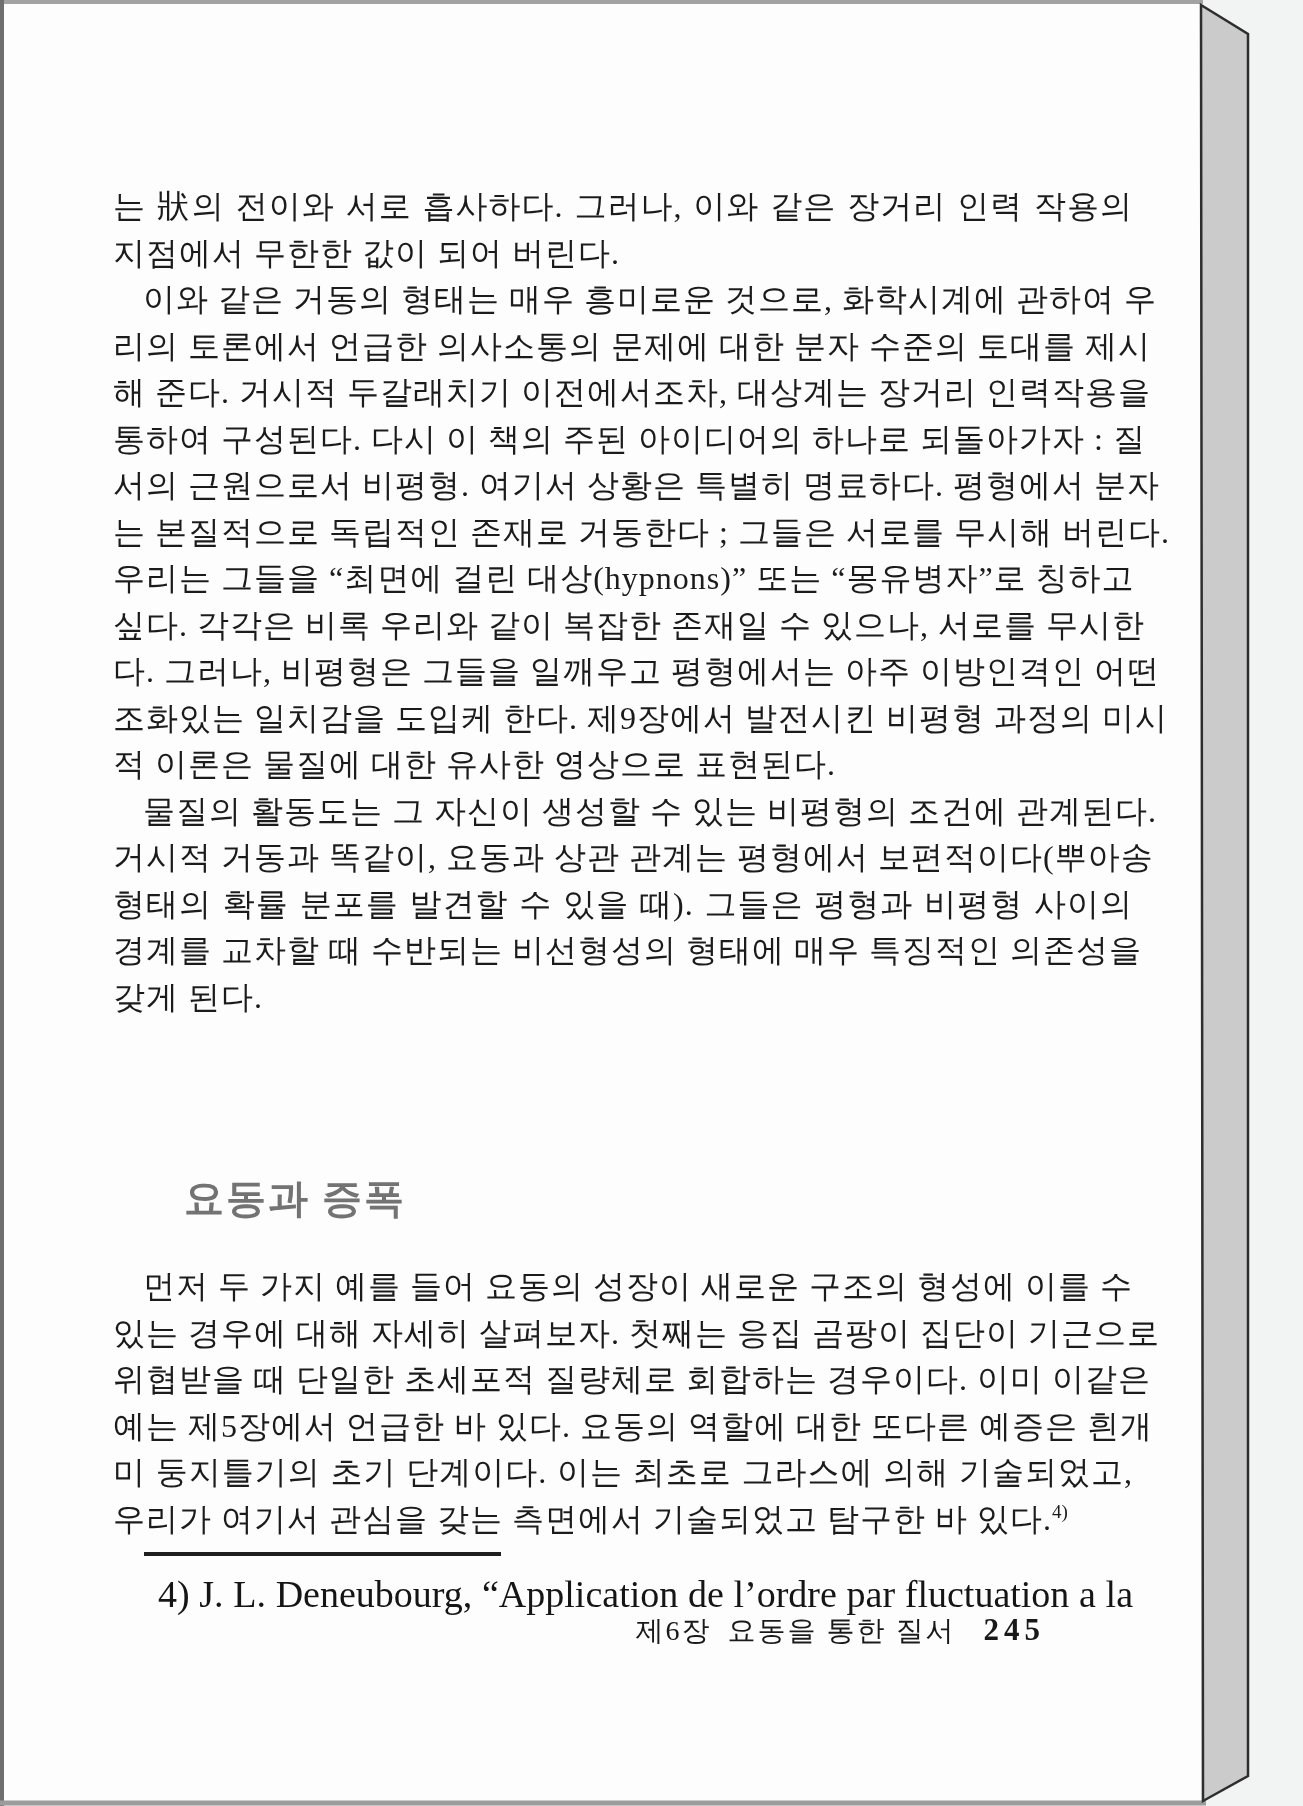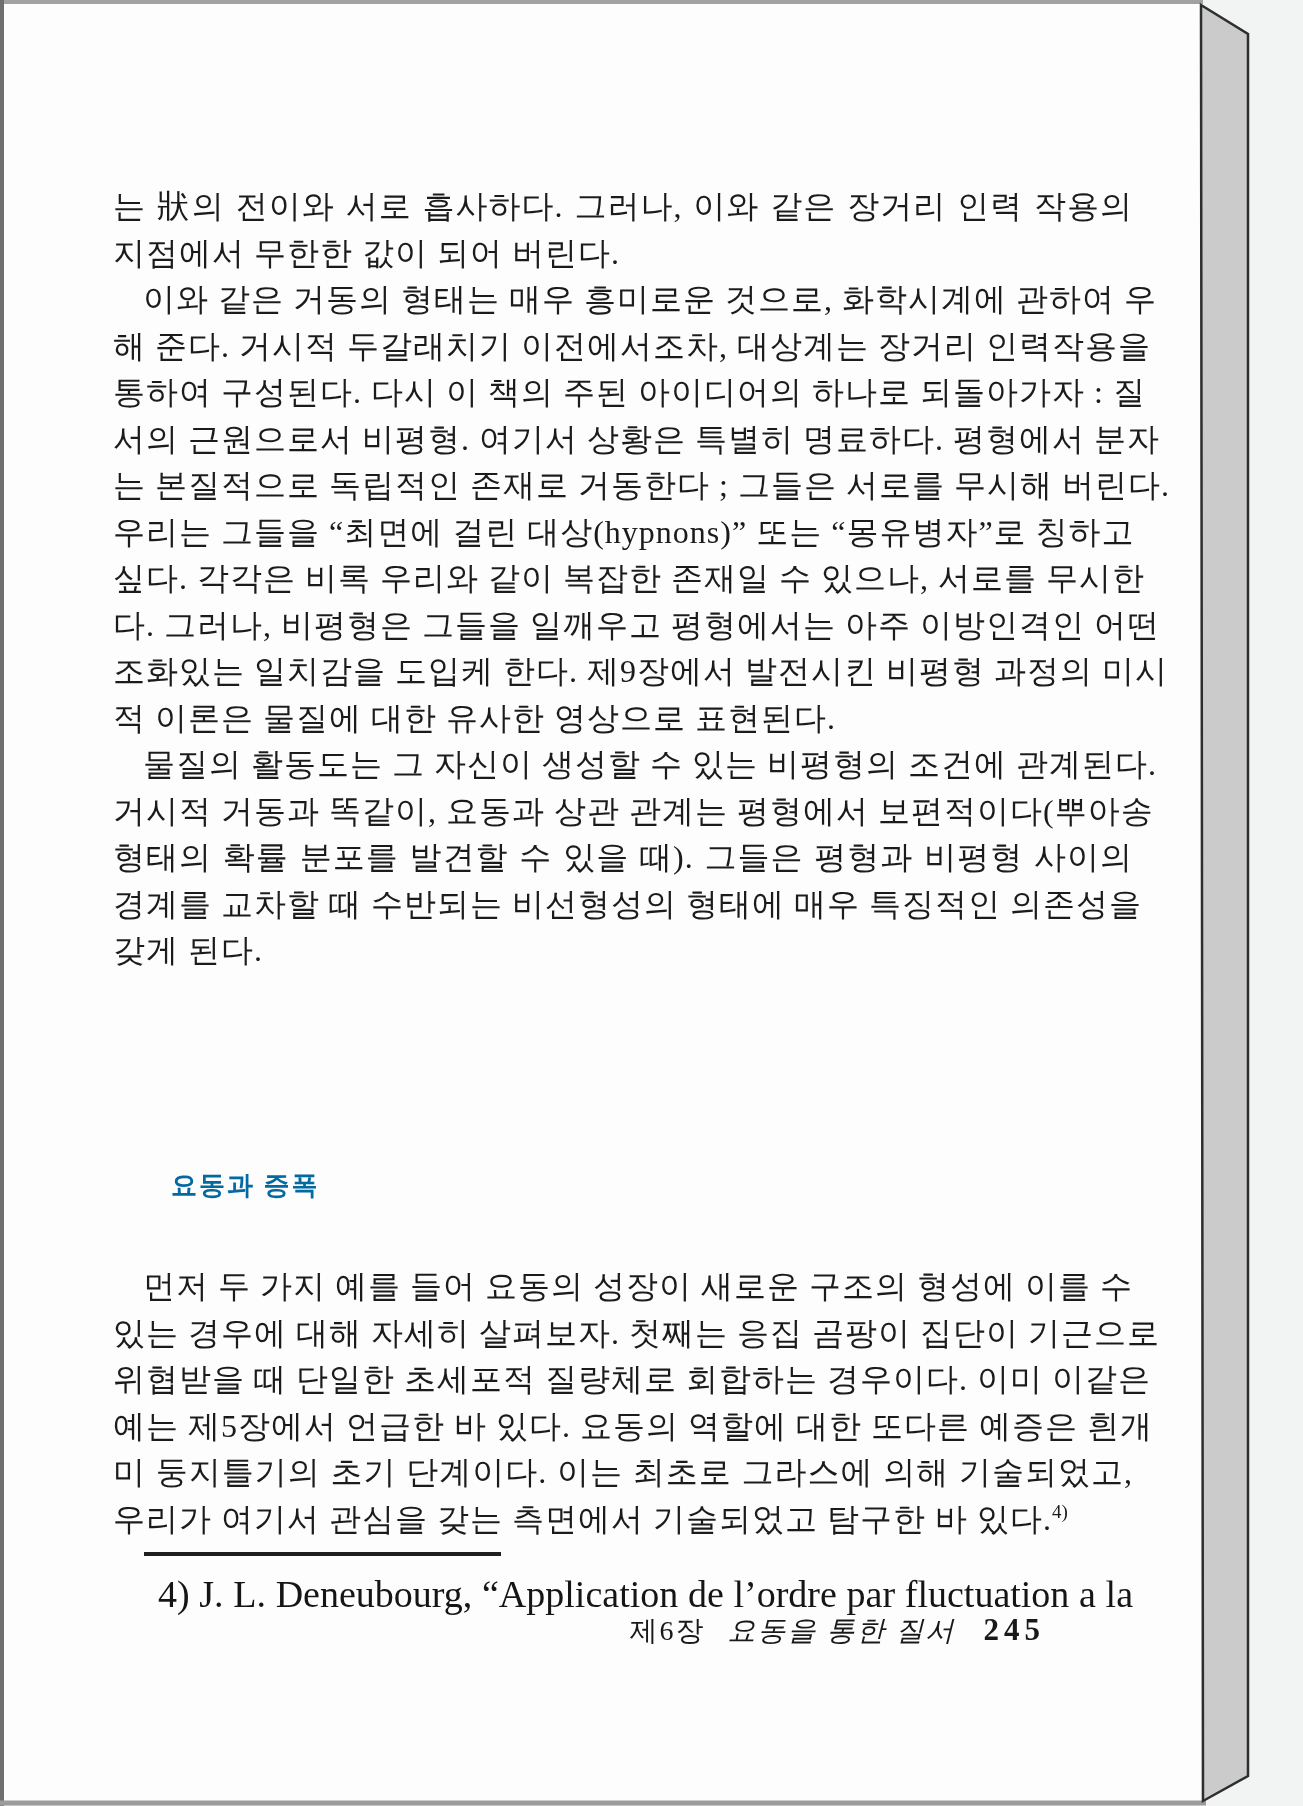--- a/index.html
+++ b/index.html
@@ -19,41 +19,41 @@
     height:46.5px;line-height:46.5px;font-size:32px;
     letter-spacing:1px;color:#1b1b1b;
     text-align:justify;text-align-last:justify;
     overflow:visible;white-space:nowrap;
   }
   .line.short{text-align-last:left;}
   .line.indent{text-indent:30px;}
 
   .heading{
     position:absolute;left:167px;top:1160px;
-    font-size:26px;line-height:44px;font-weight:600;
-    letter-spacing:2px;color:#0369a1;margin:4px;
+    font-size:40px;line-height:44px;font-weight:600;
+    letter-spacing:2px;color:#737373;margin:17px;
   }
 
   .fn-rule{
     position:absolute;left:144px;top:1552px;
     width:357px;height:4px;background:#1f1f1f;
   }
   .footnote{
     position:absolute;left:158px;top:1576px;width:975px;
     font-size:38px;line-height:36px;color:#151515;
     text-align:justify;text-align-last:justify;white-space:nowrap;
   }
   sup.fn{font-size:19px;vertical-align:super;letter-spacing:0;line-height:0;}
 
   .footer{
     position:absolute;left:0;top:1612px;width:1045px;
     text-align:right;font-size:28px;line-height:36px;
     color:#191919;letter-spacing:2px;
   }
-  .footer .ctitle{margin-left:22px;font-style:italic;}
+  .footer .ctitle{margin-left:16px;}
   .footer .pnum{font-weight:700;font-size:31px;margin-left:28px;letter-spacing:5px;margin-top:12px;}
 </style>
 </head>
 <body>
 
 <div class="canvas">
 
   <svg class="frame-svg" viewBox="0 0 1303 1806" xmlns="http://www.w3.org/2000/svg">
     <rect x="2" y="2" width="1199" height="1801" fill="#fdfdfd"></rect>
     <line x1="0" y1="2" x2="1203" y2="2" stroke="#a2a2a2" stroke-width="4"></line>
@@ -62,20 +62,21 @@
     <polygon points="1201,5 1248,34 1248,1776 1203,1801" fill="#cbcbcb" stroke="#2e2e2e" stroke-width="2.5"></polygon>
   </svg>
 
   <div class="content">
 
     <div class="block block-p1">
       <div class="line">는 狀의 전이와 서로 흡사하다. 그러나, 이와 같은 장거리 인력 작용의</div>
       <div class="line short">지점에서 무한한 값이 되어 버린다.</div>
 
       <div class="line indent">이와 같은 거동의 형태는 매우 흥미로운 것으로, 화학시계에 관하여 우</div>
+      <div class="line">리의 토론에서 언급한 의사소통의 문제에 대한 분자 수준의 토대를 제시</div>
       <div class="line">해 준다. 거시적 두갈래치기 이전에서조차, 대상계는 장거리 인력작용을</div>
       <div class="line">통하여 구성된다. 다시 이 책의 주된 아이디어의 하나로 되돌아가자 : 질</div>
       <div class="line">서의 근원으로서 비평형. 여기서 상황은 특별히 명료하다. 평형에서 분자</div>
       <div class="line">는 본질적으로 독립적인 존재로 거동한다 ; 그들은 서로를 무시해 버린다.</div>
       <div class="line">우리는 그들을 “최면에 걸린 대상(hypnons)” 또는 “몽유병자”로 칭하고</div>
       <div class="line">싶다. 각각은 비록 우리와 같이 복잡한 존재일 수 있으나, 서로를 무시한</div>
       <div class="line">다. 그러나, 비평형은 그들을 일깨우고 평형에서는 아주 이방인격인 어떤</div>
       <div class="line">조화있는 일치감을 도입케 한다. 제9장에서 발전시킨 비평형 과정의 미시</div>
       <div class="line short">적 이론은 물질에 대한 유사한 영상으로 표현된다.</div>
 

